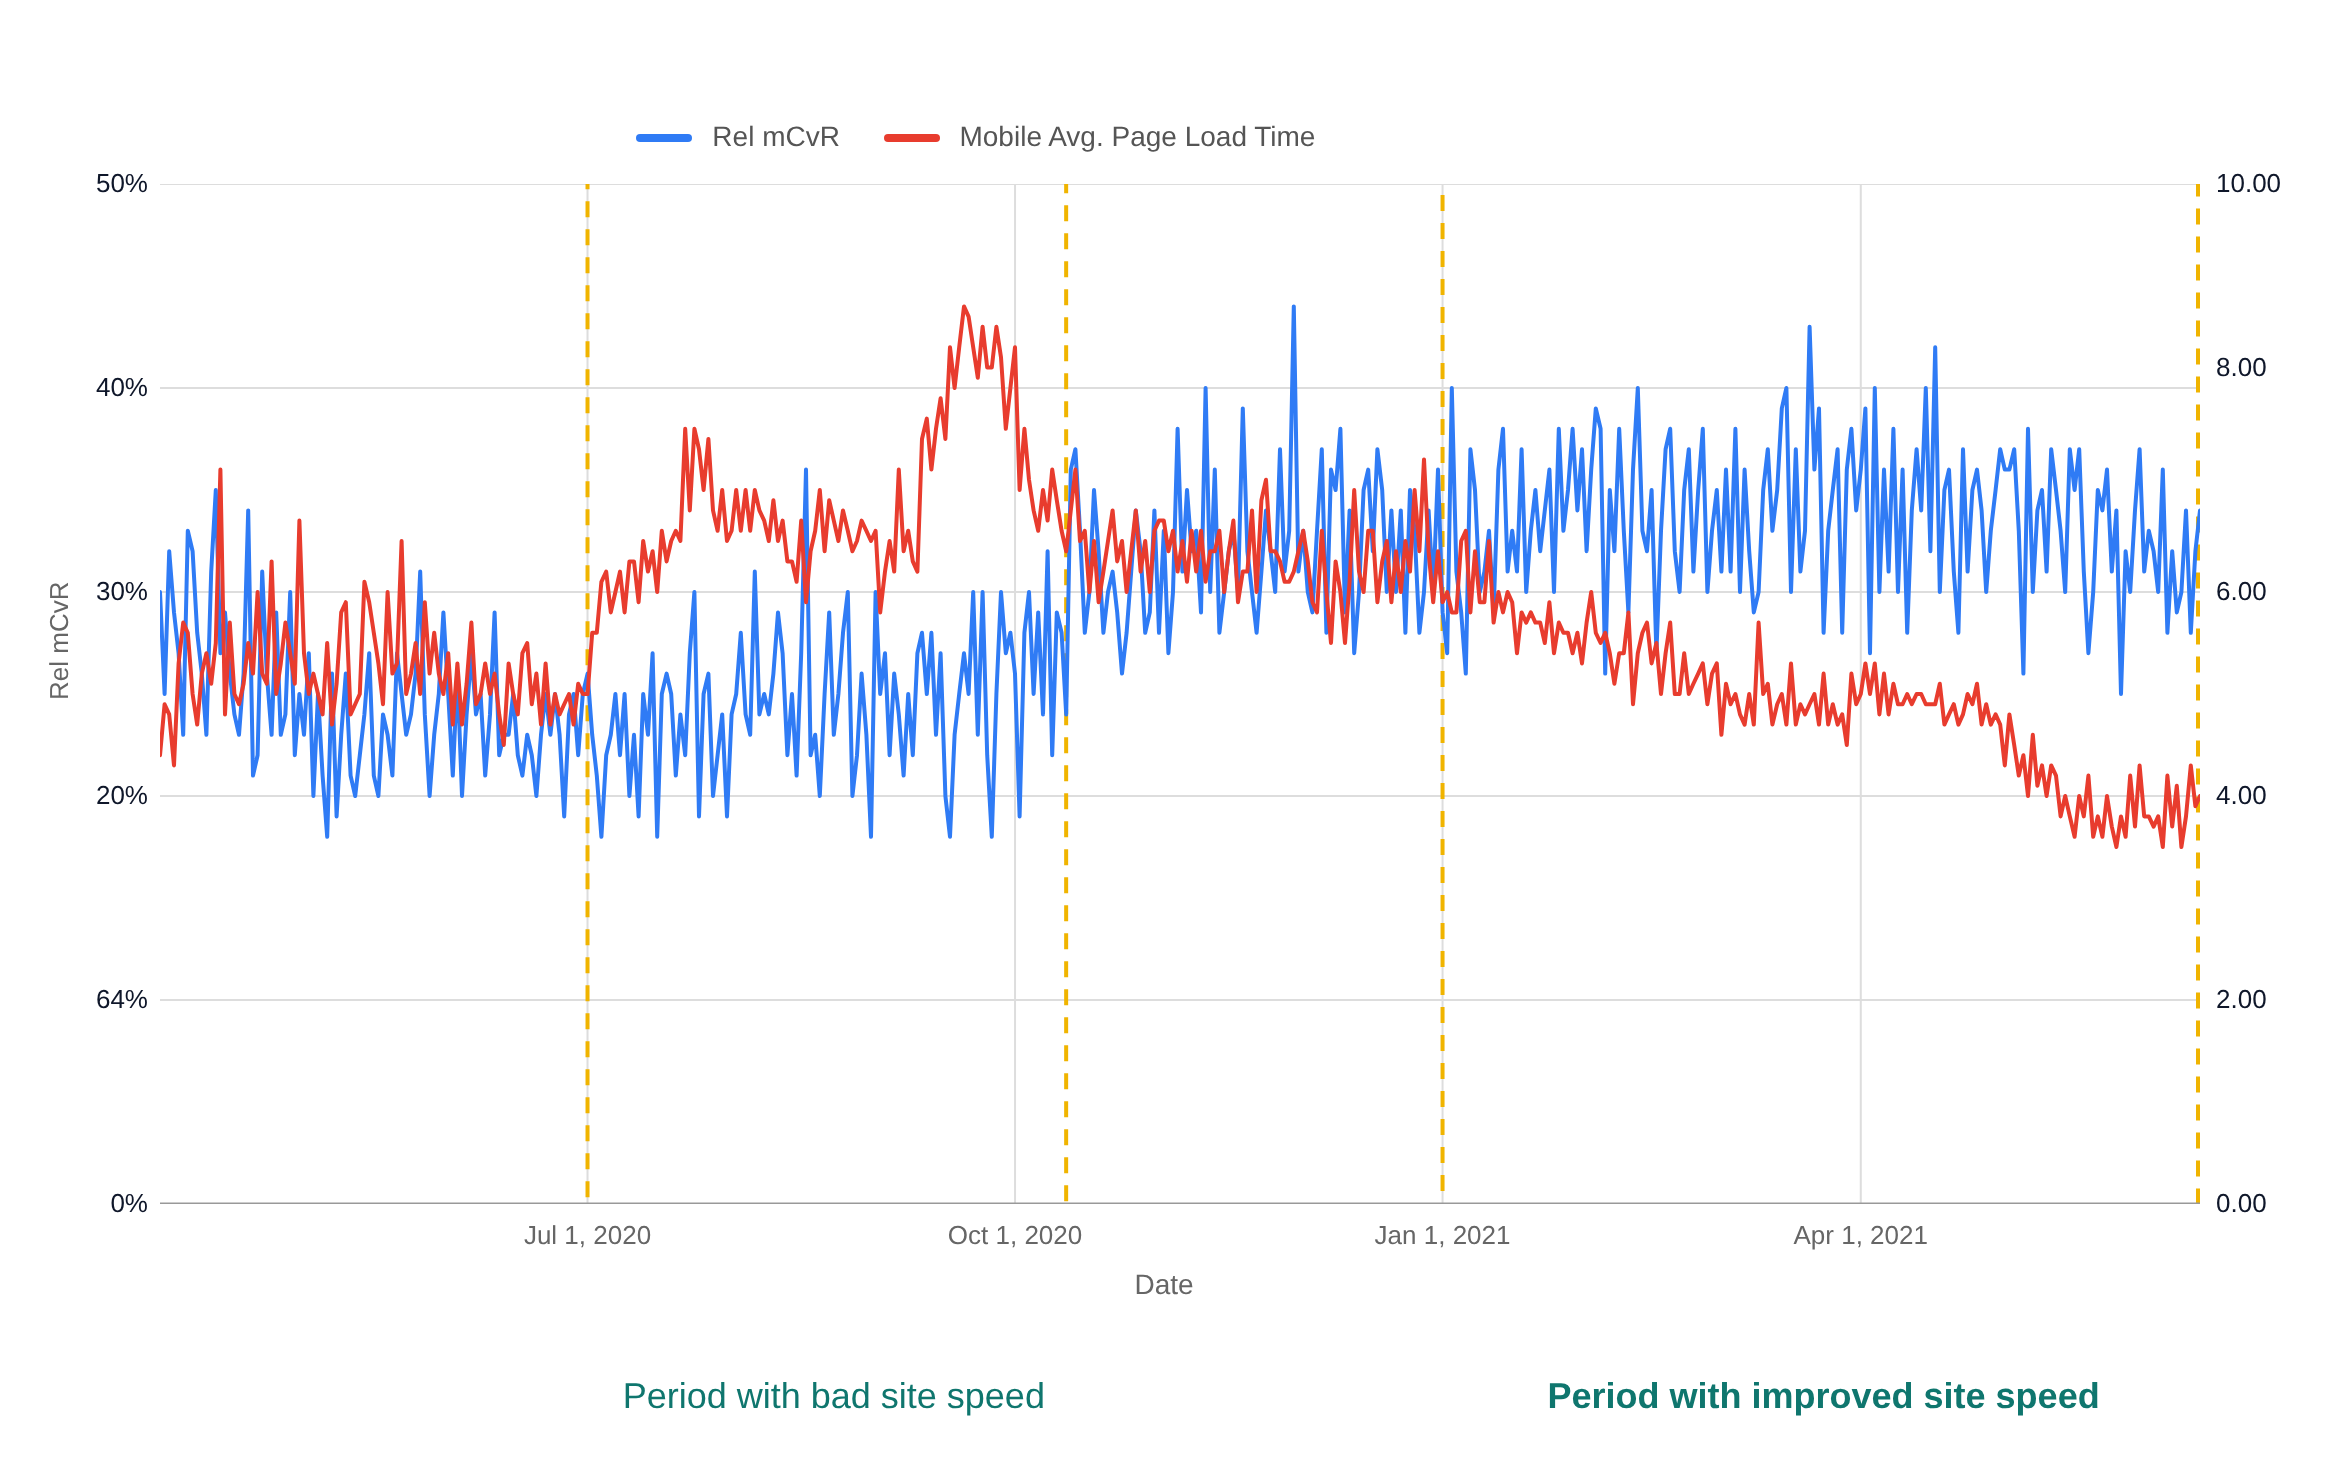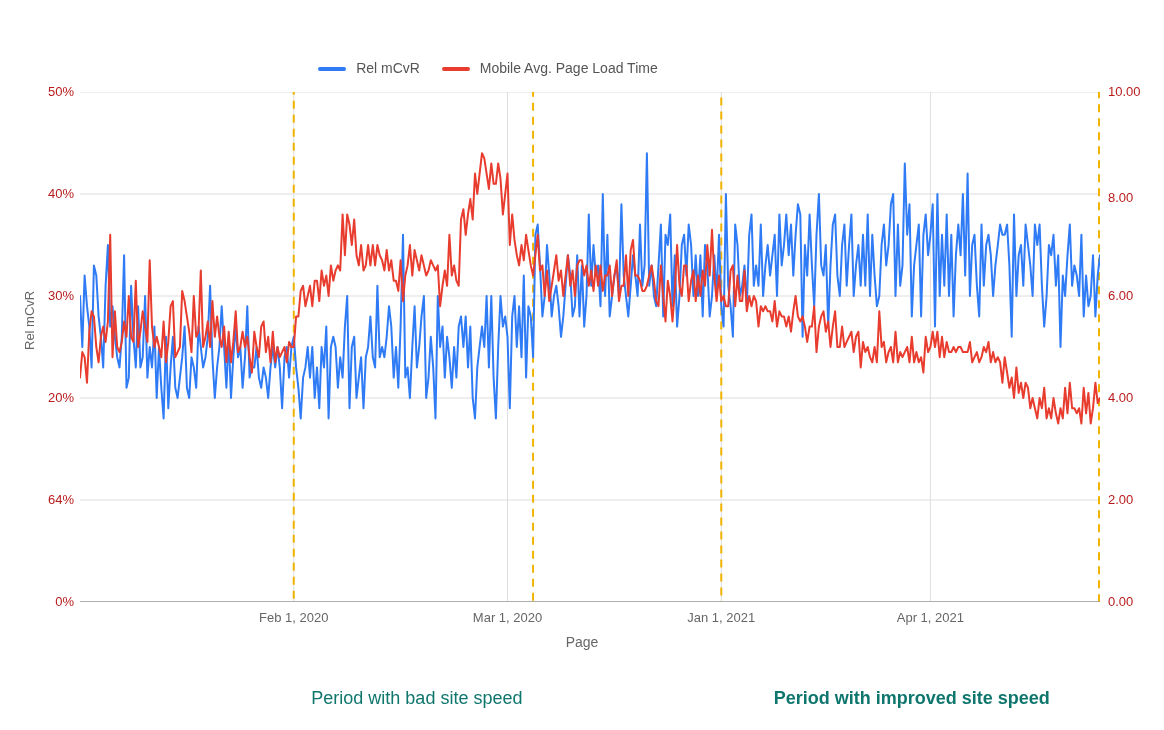--- a/index.html
+++ b/index.html
@@ -62,21 +62,21 @@
     left: 0;
     width: 1164px;
     top: 634px;
     text-align: center;
     font-size: 14px;
     color: #666;
   }
   .y-tick, .y2-tick {
     position: absolute;
     font-size: 13px;
-    color: #b91c1c;
+    color: #0f172a;
     white-space: nowrap;
   }
   .y-tick { text-align: right; width: 50px; left: 24px; }
   .y2-tick { text-align: left; left: 1108px; }
   .x-tick {
     position: absolute;
     font-size: 13px;
     color: #666;
     transform: translateX(-50%);
     white-space: nowrap;
@@ -121,37 +121,37 @@
         <rect x="213.7585421412301" y="-2" width="239.3166287015945" height="540" fill="none" stroke="#f0b400" stroke-width="2" stroke-dasharray="8 6"></rect>
         <rect x="641.2756264236903" y="-2" width="377.72437357630974" height="540" fill="none" stroke="#f0b400" stroke-width="2" stroke-dasharray="8 6"></rect>
       </g>
     <g id="lines">
         <path d="M0.0 204.0 L2.3 255.0 L4.6 183.6 L7.0 214.2 L9.3 234.6 L11.6 275.4 L13.9 173.4 L16.3 183.6 L18.6 224.4 L20.9 244.8 L23.2 275.4 L25.6 193.8 L27.9 153.0 L30.2 234.6 L32.5 214.2 L34.9 244.8 L37.2 265.2 L39.5 275.4 L41.8 244.8 L44.1 163.2 L46.5 295.8 L48.8 285.6 L51.1 193.8 L53.4 244.8 L55.8 275.4 L58.1 214.2 L60.4 275.4 L62.7 265.2 L65.1 204.0 L67.4 285.6 L69.7 255.0 L72.0 275.4 L74.4 234.6 L76.7 306.0 L79.0 255.0 L81.3 295.8 L83.6 326.4 L86.0 244.8 L88.3 316.2 L90.6 275.4 L92.9 244.8 L95.3 295.8 L97.6 306.0 L99.9 285.6 L102.2 265.2 L104.6 234.6 L106.9 295.8 L109.2 306.0 L111.5 265.2 L113.8 275.4 L116.2 295.8 L118.5 234.6 L120.8 255.0 L123.1 275.4 L125.5 265.2 L127.8 244.8 L130.1 193.8 L132.4 265.2 L134.8 306.0 L137.1 275.4 L139.4 255.0 L141.7 214.2 L144.1 255.0 L146.4 295.8 L148.7 244.8 L151.0 306.0 L153.3 265.2 L155.7 234.6 L158.0 265.2 L160.3 255.0 L162.6 295.8 L165.0 265.2 L167.3 214.2 L169.6 285.6 L171.9 275.4 L174.3 275.4 L176.6 255.0 L178.9 285.6 L181.2 295.8 L183.6 275.4 L185.9 285.6 L188.2 306.0 L190.5 275.4 L192.8 255.0 L195.2 275.4 L197.5 255.0 L199.8 275.4 L202.1 316.2 L204.5 265.2 L206.8 255.0 L209.1 285.6 L211.4 255.0 L213.8 244.8 L216.1 275.4 L218.4 295.8 L220.7 326.4 L223.1 285.6 L225.4 275.4 L227.7 255.0 L230.0 285.6 L232.3 255.0 L234.7 306.0 L237.0 275.4 L239.3 316.2 L241.6 255.0 L244.0 275.4 L246.3 234.6 L248.6 326.4 L250.9 255.0 L253.3 244.8 L255.6 255.0 L257.9 295.8 L260.2 265.2 L262.6 285.6 L264.9 234.6 L267.2 204.0 L269.5 316.2 L271.8 255.0 L274.2 244.8 L276.5 306.0 L278.8 285.6 L281.1 265.2 L283.5 316.2 L285.8 265.2 L288.1 255.0 L290.4 224.4 L292.8 265.2 L295.1 275.4 L297.4 193.8 L299.7 265.2 L302.1 255.0 L304.4 265.2 L306.7 244.8 L309.0 214.2 L311.3 234.6 L313.7 285.6 L316.0 255.0 L318.3 295.8 L320.6 234.6 L323.0 142.8 L325.3 285.6 L327.6 275.4 L329.9 306.0 L332.3 255.0 L334.6 214.2 L336.9 275.4 L339.2 255.0 L341.5 224.4 L343.9 204.0 L346.2 306.0 L348.5 285.6 L350.8 244.8 L353.2 275.4 L355.5 326.4 L357.8 204.0 L360.1 255.0 L362.5 234.6 L364.8 285.6 L367.1 244.8 L369.4 265.2 L371.8 295.8 L374.1 255.0 L376.4 285.6 L378.7 234.6 L381.0 224.4 L383.4 255.0 L385.7 224.4 L388.0 275.4 L390.3 234.6 L392.7 306.0 L395.0 326.4 L397.3 275.4 L399.6 255.0 L402.0 234.6 L404.3 255.0 L406.6 204.0 L408.9 275.4 L411.3 204.0 L413.6 285.6 L415.9 326.4 L418.2 255.0 L420.5 204.0 L422.9 234.6 L425.2 224.4 L427.5 244.8 L429.8 316.2 L432.2 224.4 L434.5 204.0 L436.8 255.0 L439.1 214.2 L441.5 265.2 L443.8 183.6 L446.1 285.6 L448.4 214.2 L450.8 224.4 L453.1 265.2 L455.4 142.8 L457.7 132.6 L460.0 173.4 L462.4 224.4 L464.7 204.0 L467.0 153.0 L469.3 183.6 L471.7 224.4 L474.0 204.0 L476.3 193.8 L478.6 214.2 L481.0 244.8 L483.3 224.4 L485.6 193.8 L487.9 163.2 L490.3 183.6 L492.6 224.4 L494.9 214.2 L497.2 163.2 L499.5 224.4 L501.9 173.4 L504.2 234.6 L506.5 204.0 L508.8 122.4 L511.2 193.8 L513.5 153.0 L515.8 183.6 L518.1 173.4 L520.5 214.2 L522.8 102.0 L525.1 204.0 L527.4 142.8 L529.7 224.4 L532.1 204.0 L534.4 183.6 L536.7 173.4 L539.0 204.0 L541.4 112.2 L543.7 183.6 L546.0 204.0 L548.3 224.4 L550.7 193.8 L553.0 163.2 L555.3 183.6 L557.6 204.0 L560.0 132.6 L562.3 193.8 L564.6 173.4 L566.9 61.2 L569.2 193.8 L571.6 173.4 L573.9 204.0 L576.2 214.2 L578.5 173.4 L580.9 132.6 L583.2 224.4 L585.5 142.8 L587.8 153.0 L590.2 122.4 L592.5 214.2 L594.8 163.2 L597.1 234.6 L599.5 204.0 L601.8 153.0 L604.1 142.8 L606.4 183.6 L608.7 132.6 L611.1 153.0 L613.4 204.0 L615.7 163.2 L618.0 204.0 L620.4 163.2 L622.7 224.4 L625.0 153.0 L627.3 173.4 L629.7 224.4 L632.0 204.0 L634.3 163.2 L636.6 204.0 L639.0 142.8 L641.3 214.2 L643.6 234.6 L645.9 102.0 L648.2 193.8 L650.6 214.2 L652.9 244.8 L655.2 132.6 L657.5 153.0 L659.9 204.0 L662.2 193.8 L664.5 173.4 L666.8 214.2 L669.2 142.8 L671.5 122.4 L673.8 193.8 L676.1 173.4 L678.5 193.8 L680.8 132.6 L683.1 204.0 L685.4 173.4 L687.7 153.0 L690.1 183.6 L692.4 163.2 L694.7 142.8 L697.0 204.0 L699.4 122.4 L701.7 173.4 L704.0 153.0 L706.3 122.4 L708.7 163.2 L711.0 132.6 L713.3 183.6 L715.6 142.8 L717.9 112.2 L720.3 122.4 L722.6 244.8 L724.9 153.0 L727.2 183.6 L729.6 122.4 L731.9 173.4 L734.2 214.2 L736.5 142.8 L738.9 102.0 L741.2 173.4 L743.5 183.6 L745.8 153.0 L748.2 234.6 L750.5 173.4 L752.8 132.6 L755.1 122.4 L757.4 183.6 L759.8 204.0 L762.1 153.0 L764.4 132.6 L766.7 193.8 L769.1 153.0 L771.4 122.4 L773.7 204.0 L776.0 173.4 L778.4 153.0 L780.7 193.8 L783.0 142.8 L785.3 193.8 L787.7 122.4 L790.0 204.0 L792.3 142.8 L794.6 183.6 L796.9 214.2 L799.3 204.0 L801.6 153.0 L803.9 132.6 L806.2 173.4 L808.6 153.0 L810.9 112.2 L813.2 102.0 L815.5 204.0 L817.9 132.6 L820.2 193.8 L822.5 173.4 L824.8 71.4 L827.2 142.8 L829.5 112.2 L831.8 224.4 L834.1 173.4 L836.4 153.0 L838.8 132.6 L841.1 224.4 L843.4 142.8 L845.7 122.4 L848.1 163.2 L850.4 142.8 L852.7 112.2 L855.0 234.6 L857.4 102.0 L859.7 204.0 L862.0 142.8 L864.3 193.8 L866.7 122.4 L869.0 204.0 L871.3 142.8 L873.6 224.4 L875.9 163.2 L878.3 132.6 L880.6 163.2 L882.9 102.0 L885.2 183.6 L887.6 81.6 L889.9 204.0 L892.2 153.0 L894.5 142.8 L896.9 193.8 L899.2 224.4 L901.5 132.6 L903.8 193.8 L906.2 153.0 L908.5 142.8 L910.8 163.2 L913.1 204.0 L915.4 173.4 L917.8 153.0 L920.1 132.6 L922.4 142.8 L924.7 142.8 L927.1 132.6 L929.4 173.4 L931.7 244.8 L934.0 122.4 L936.4 204.0 L938.7 163.2 L941.0 153.0 L943.3 193.8 L945.6 132.6 L948.0 153.0 L950.3 173.4 L952.6 204.0 L954.9 132.6 L957.3 153.0 L959.6 132.6 L961.9 193.8 L964.2 234.6 L966.6 204.0 L968.9 153.0 L971.2 163.2 L973.5 142.8 L975.9 193.8 L978.2 163.2 L980.5 255.0 L982.8 183.6 L985.1 204.0 L987.5 163.2 L989.8 132.6 L992.1 193.8 L994.4 173.4 L996.8 183.6 L999.1 204.0 L1001.4 142.8 L1003.7 224.4 L1006.1 183.6 L1008.4 214.2 L1010.7 204.0 L1013.0 163.2 L1015.4 224.4 L1017.7 183.6 L1020.0 163.2 " fill="none" stroke="#2f7bf5" stroke-width="2" stroke-linejoin="round" stroke-linecap="round"></path>
         <path d="M0.0 285.6 L2.3 260.1 L4.6 265.2 L7.0 290.7 L9.3 239.7 L11.6 219.3 L13.9 224.4 L16.3 255.0 L18.6 270.3 L20.9 244.8 L23.2 234.6 L25.6 249.9 L27.9 229.5 L30.2 142.8 L32.5 265.2 L34.9 219.3 L37.2 255.0 L39.5 260.1 L41.8 249.9 L44.1 229.5 L46.5 244.8 L48.8 204.0 L51.1 244.8 L53.4 249.9 L55.8 188.7 L58.1 255.0 L60.4 239.7 L62.7 219.3 L65.1 234.6 L67.4 249.9 L69.7 168.3 L72.0 234.6 L74.4 255.0 L76.7 244.8 L79.0 255.0 L81.3 265.2 L83.6 229.5 L86.0 270.3 L88.3 249.9 L90.6 214.2 L92.9 209.1 L95.3 265.2 L97.6 260.1 L99.9 255.0 L102.2 198.9 L104.6 209.1 L106.9 224.4 L109.2 239.7 L111.5 260.1 L113.8 204.0 L116.2 244.8 L118.5 239.7 L120.8 178.5 L123.1 255.0 L125.5 244.8 L127.8 229.5 L130.1 255.0 L132.4 209.1 L134.8 244.8 L137.1 224.4 L139.4 244.8 L141.7 255.0 L144.1 234.6 L146.4 270.3 L148.7 239.7 L151.0 270.3 L153.3 249.9 L155.7 219.3 L158.0 260.1 L160.3 255.0 L162.6 239.7 L165.0 255.0 L167.3 244.8 L169.6 265.2 L171.9 280.5 L174.3 239.7 L176.6 255.0 L178.9 265.2 L181.2 234.6 L183.6 229.5 L185.9 260.1 L188.2 244.8 L190.5 270.3 L192.8 239.7 L195.2 270.3 L197.5 255.0 L199.8 265.2 L202.1 260.1 L204.5 255.0 L206.8 270.3 L209.1 249.9 L211.4 255.0 L213.8 255.0 L216.1 224.4 L218.4 224.4 L220.7 198.9 L223.1 193.8 L225.4 214.2 L227.7 204.0 L230.0 193.8 L232.3 214.2 L234.7 188.7 L237.0 188.7 L239.3 209.1 L241.6 178.5 L244.0 193.8 L246.3 183.6 L248.6 204.0 L250.9 173.4 L253.3 188.7 L255.6 178.5 L257.9 173.4 L260.2 178.5 L262.6 122.4 L264.9 163.2 L267.2 122.4 L269.5 132.6 L271.8 153.0 L274.2 127.5 L276.5 163.2 L278.8 173.4 L281.1 153.0 L283.5 178.5 L285.8 173.4 L288.1 153.0 L290.4 173.4 L292.8 153.0 L295.1 173.4 L297.4 153.0 L299.7 163.2 L302.1 168.3 L304.4 178.5 L306.7 158.1 L309.0 178.5 L311.3 168.3 L313.7 188.7 L316.0 188.7 L318.3 198.9 L320.6 168.3 L323.0 209.1 L325.3 183.6 L327.6 173.4 L329.9 153.0 L332.3 183.6 L334.6 158.1 L336.9 168.3 L339.2 178.5 L341.5 163.2 L343.9 173.4 L346.2 183.6 L348.5 178.5 L350.8 168.3 L353.2 173.4 L355.5 178.5 L357.8 173.4 L360.1 214.2 L362.5 193.8 L364.8 178.5 L367.1 193.8 L369.4 142.8 L371.8 183.6 L374.1 173.4 L376.4 188.7 L378.7 193.8 L381.0 127.5 L383.4 117.3 L385.7 142.8 L388.0 122.4 L390.3 107.1 L392.7 127.5 L395.0 81.6 L397.3 102.0 L399.6 81.6 L402.0 61.2 L404.3 66.3 L406.6 81.6 L408.9 96.9 L411.3 71.4 L413.6 91.8 L415.9 91.8 L418.2 71.4 L420.5 86.7 L422.9 122.4 L425.2 102.0 L427.5 81.6 L429.8 153.0 L432.2 122.4 L434.5 147.9 L436.8 163.2 L439.1 173.4 L441.5 153.0 L443.8 168.3 L446.1 142.8 L448.4 158.1 L450.8 173.4 L453.1 183.6 L455.4 163.2 L457.7 142.8 L460.0 178.5 L462.4 173.4 L464.7 204.0 L467.0 178.5 L469.3 209.1 L471.7 193.8 L474.0 178.5 L476.3 163.2 L478.6 188.7 L481.0 178.5 L483.3 204.0 L485.6 183.6 L487.9 163.2 L490.3 193.8 L492.6 178.5 L494.9 204.0 L497.2 173.4 L499.5 168.3 L501.9 168.3 L504.2 183.6 L506.5 173.4 L508.8 193.8 L511.2 178.5 L513.5 198.9 L515.8 173.4 L518.1 193.8 L520.5 173.4 L522.8 198.9 L525.1 183.6 L527.4 183.6 L529.7 173.4 L532.1 204.0 L534.4 183.6 L536.7 168.3 L539.0 209.1 L541.4 193.8 L543.7 193.8 L546.0 163.2 L548.3 204.0 L550.7 158.1 L553.0 147.9 L555.3 183.6 L557.6 183.6 L560.0 188.7 L562.3 198.9 L564.6 198.9 L566.9 193.8 L569.2 183.6 L571.6 173.4 L573.9 188.7 L576.2 209.1 L578.5 214.2 L580.9 173.4 L583.2 204.0 L585.5 229.5 L587.8 188.7 L590.2 204.0 L592.5 229.5 L594.8 198.9 L597.1 153.0 L599.5 193.8 L601.8 204.0 L604.1 173.4 L606.4 173.4 L608.7 209.1 L611.1 188.7 L613.4 178.5 L615.7 209.1 L618.0 183.6 L620.4 204.0 L622.7 178.5 L625.0 193.8 L627.3 153.0 L629.7 183.6 L632.0 137.7 L634.3 183.6 L636.6 209.1 L639.0 183.6 L641.3 209.1 L643.6 204.0 L645.9 214.2 L648.2 214.2 L650.6 178.5 L652.9 173.4 L655.2 214.2 L657.5 183.6 L659.9 209.1 L662.2 209.1 L664.5 178.5 L666.8 219.3 L669.2 204.0 L671.5 214.2 L673.8 204.0 L676.1 209.1 L678.5 234.6 L680.8 214.2 L683.1 219.3 L685.4 214.2 L687.7 219.3 L690.1 219.3 L692.4 229.5 L694.7 209.1 L697.0 234.6 L699.4 219.3 L701.7 224.4 L704.0 224.4 L706.3 234.6 L708.7 224.4 L711.0 239.7 L713.3 219.3 L715.6 204.0 L717.9 224.4 L720.3 229.5 L722.6 224.4 L724.9 234.6 L727.2 249.9 L729.6 234.6 L731.9 234.6 L734.2 214.2 L736.5 260.1 L738.9 234.6 L741.2 224.4 L743.5 219.3 L745.8 239.7 L748.2 229.5 L750.5 255.0 L752.8 234.6 L755.1 219.3 L757.4 255.0 L759.8 255.0 L762.1 234.6 L764.4 255.0 L766.7 249.9 L769.1 244.8 L771.4 239.7 L773.7 260.1 L776.0 244.8 L778.4 239.7 L780.7 275.4 L783.0 249.9 L785.3 260.1 L787.7 255.0 L790.0 265.2 L792.3 270.3 L794.6 255.0 L796.9 270.3 L799.3 219.3 L801.6 255.0 L803.9 249.9 L806.2 270.3 L808.6 260.1 L810.9 255.0 L813.2 270.3 L815.5 239.7 L817.9 270.3 L820.2 260.1 L822.5 265.2 L824.8 260.1 L827.2 255.0 L829.5 270.3 L831.8 244.8 L834.1 270.3 L836.4 260.1 L838.8 270.3 L841.1 265.2 L843.4 280.5 L845.7 244.8 L848.1 260.1 L850.4 255.0 L852.7 239.7 L855.0 255.0 L857.4 239.7 L859.7 265.2 L862.0 244.8 L864.3 265.2 L866.7 249.9 L869.0 260.1 L871.3 260.1 L873.6 255.0 L875.9 260.1 L878.3 255.0 L880.6 255.0 L882.9 260.1 L885.2 260.1 L887.6 260.1 L889.9 249.9 L892.2 270.3 L894.5 265.2 L896.9 260.1 L899.2 270.3 L901.5 265.2 L903.8 255.0 L906.2 260.1 L908.5 249.9 L910.8 270.3 L913.1 260.1 L915.4 270.3 L917.8 265.2 L920.1 270.3 L922.4 290.7 L924.7 265.2 L927.1 280.5 L929.4 295.8 L931.7 285.6 L934.0 306.0 L936.4 275.4 L938.7 300.9 L941.0 290.7 L943.3 306.0 L945.6 290.7 L948.0 295.8 L950.3 316.2 L952.6 306.0 L954.9 316.2 L957.3 326.4 L959.6 306.0 L961.9 316.2 L964.2 295.8 L966.6 326.4 L968.9 316.2 L971.2 326.4 L973.5 306.0 L975.9 321.3 L978.2 331.5 L980.5 316.2 L982.8 326.4 L985.1 295.8 L987.5 321.3 L989.8 290.7 L992.1 316.2 L994.4 316.2 L996.8 321.3 L999.1 316.2 L1001.4 331.5 L1003.7 295.8 L1006.1 321.3 L1008.4 300.9 L1010.7 331.5 L1013.0 316.2 L1015.4 290.7 L1017.7 311.1 L1020.0 306.0 " fill="none" stroke="#e83c2e" stroke-width="2" stroke-linejoin="round" stroke-linecap="round"></path>
       </g>
     <line x1="0" y1="510" x2="1020" y2="510" stroke="#999" stroke-width="1.5"></line>
   </svg>
 
-  <div class="xaxis-label">Page</div>
+  <div class="xaxis-label">Date</div>
 
   <div id="ticks">
       <div class="y-tick" style="top: 594px;">0%</div>
       <div class="y-tick" style="top: 492px;">64%</div>
       <div class="y-tick" style="top: 390px;">20%</div>
       <div class="y-tick" style="top: 288px;">30%</div>
       <div class="y-tick" style="top: 186px;">40%</div>
       <div class="y-tick" style="top: 84px;">50%</div>
       <div class="y2-tick" style="top: 594px;">0.00</div>
       <div class="y2-tick" style="top: 492px;">2.00</div>
       <div class="y2-tick" style="top: 390px;">4.00</div>
       <div class="y2-tick" style="top: 288px;">6.00</div>
-      <div class="y2-tick" style="top: 190px; text-align: center;">8.00</div>
+      <div class="y2-tick" style="top: 176px; text-align: center;">8.00</div>
       <div class="y2-tick" style="top: 84px;">10.00</div>
-      <div class="x-tick" style="left: 293.759px; top: 610px;">Feb 1, 2020</div>
-      <div class="x-tick" style="left: 507.517px; top: 610px;">Mar 1, 2020</div>
+      <div class="x-tick" style="left: 293.759px; top: 610px;">Jul 1, 2020</div>
+      <div class="x-tick" style="left: 507.517px; top: 610px;">Oct 1, 2020</div>
       <div class="x-tick" style="left: 721.276px; top: 610px;">Jan 1, 2021</div>
       <div class="x-tick" style="left: 930.387px; top: 610px;">Apr 1, 2021</div>
     </div>
   <div id="annos">
       <div class="annotation" style="left: 416.902px;">Period with bad site speed</div>
       <div class="annotation" style="left: 911.8px; font-weight: bold;">Period with improved site speed</div>
     </div>
 </div>
 
 </body></html>

